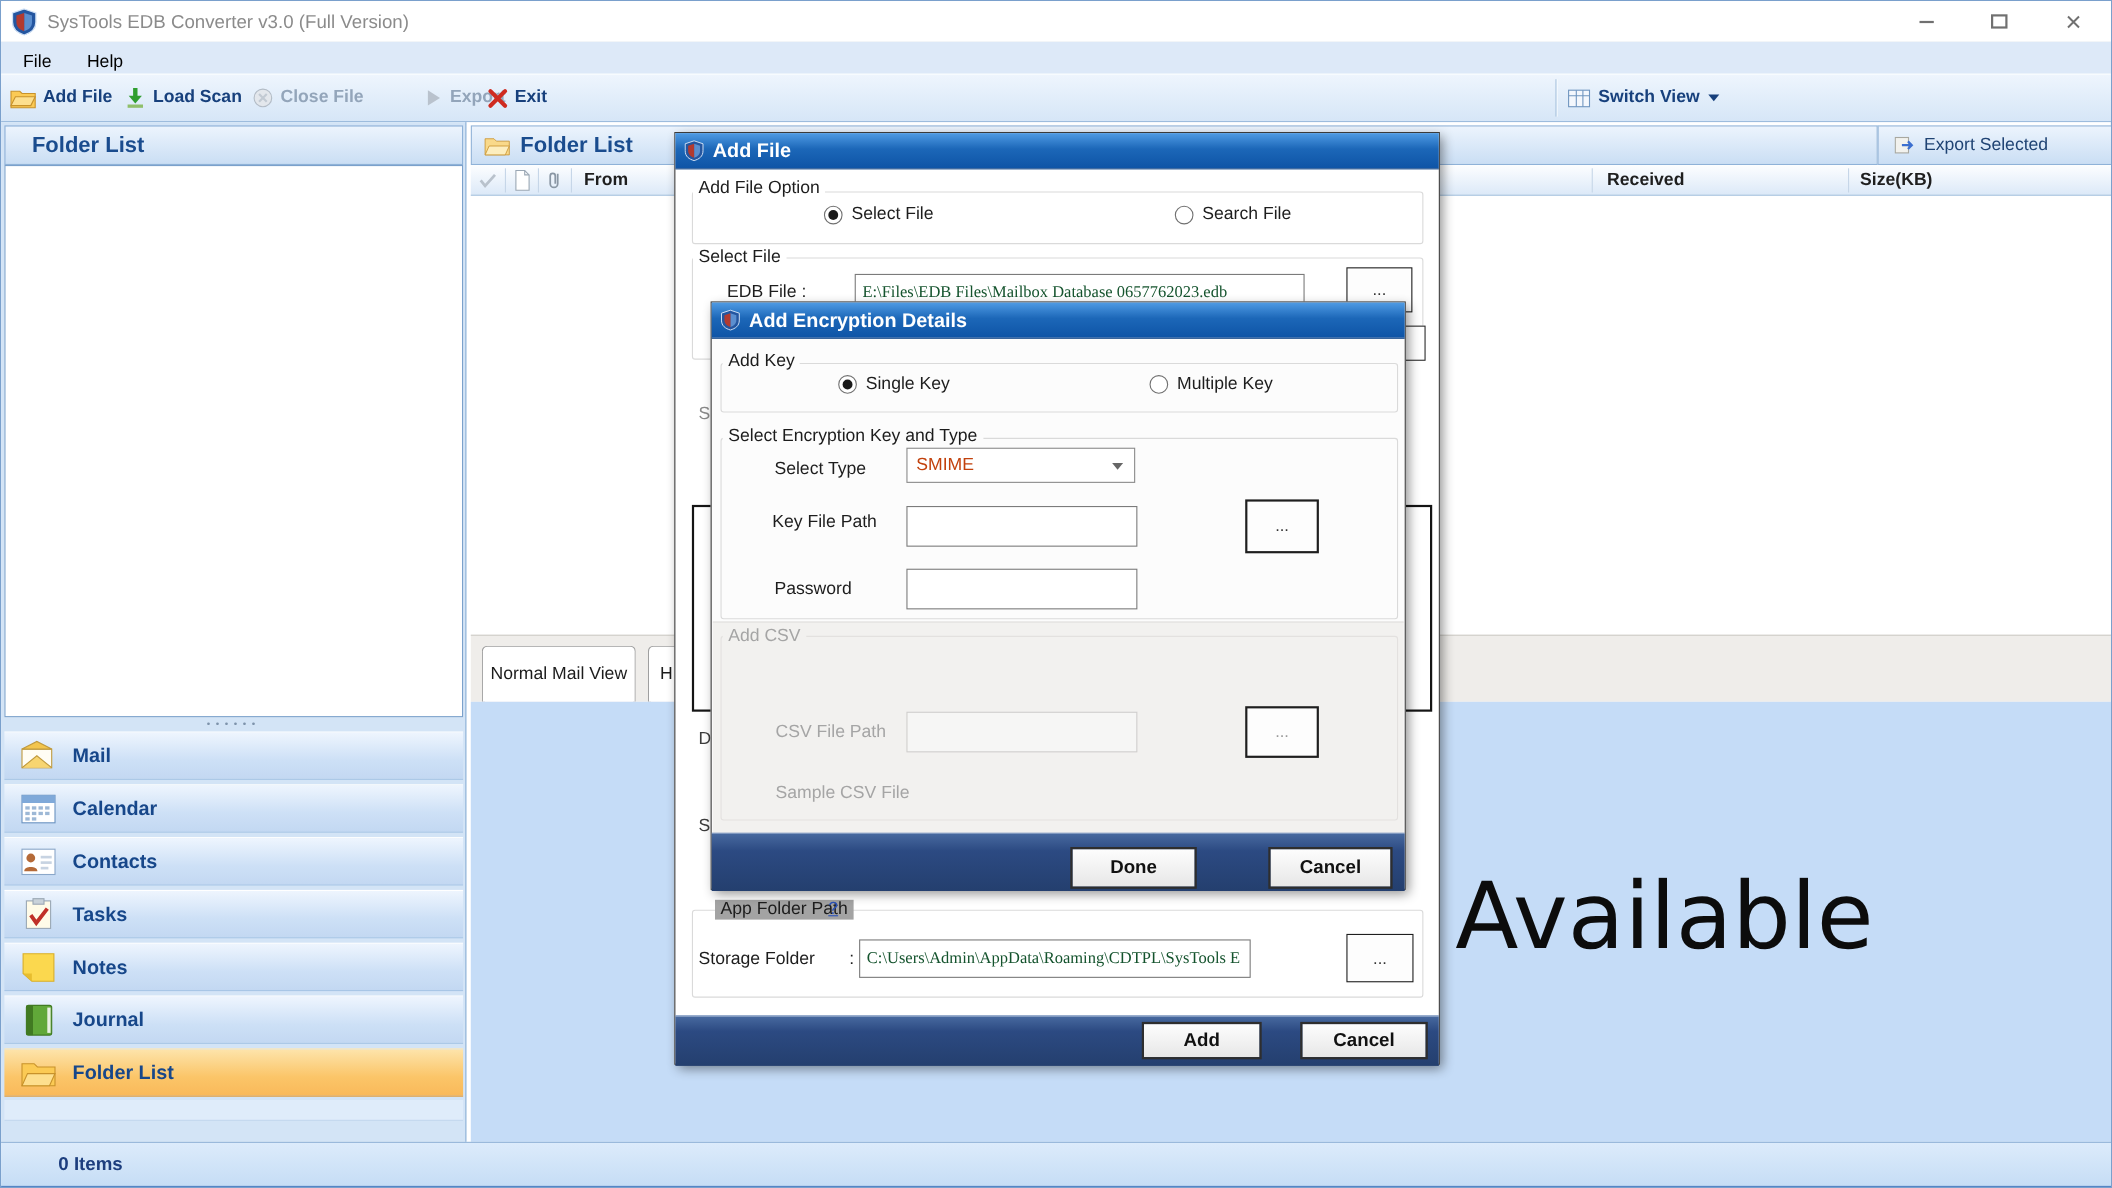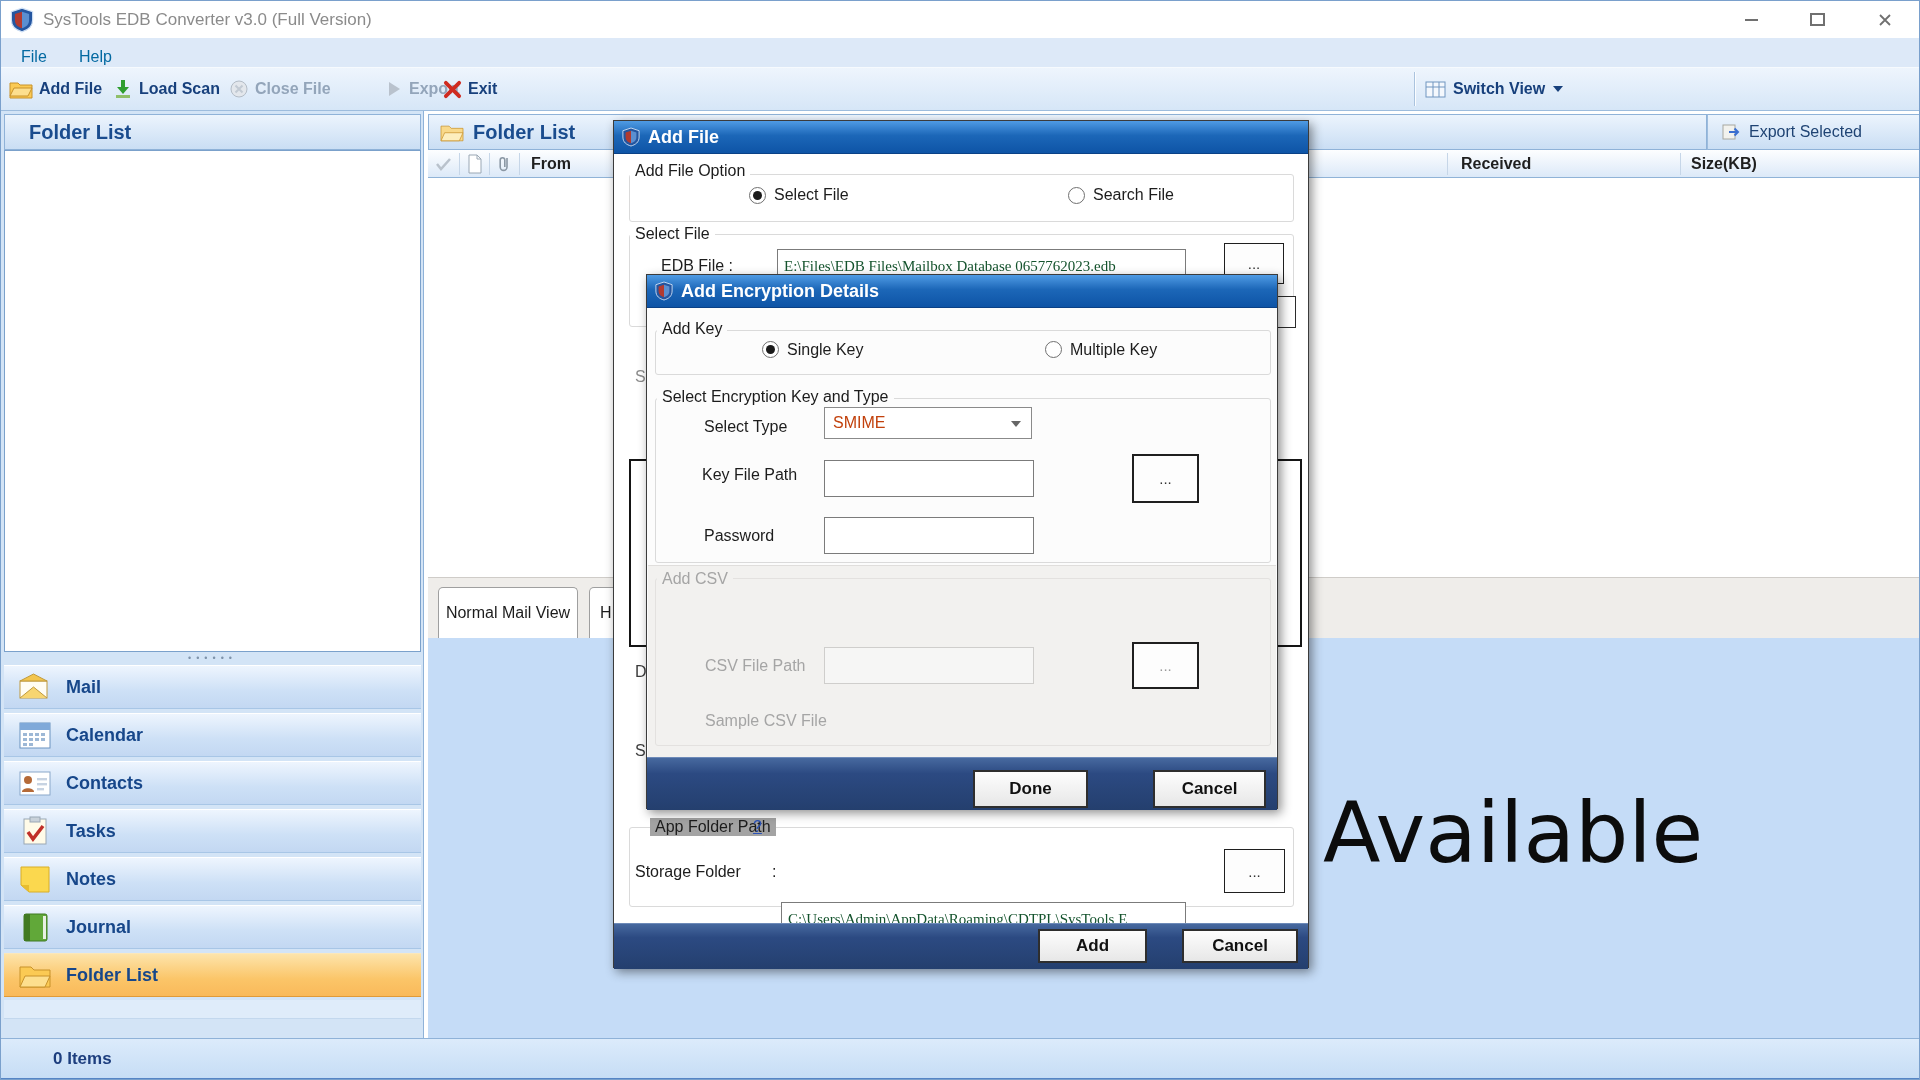--- a/index.html
+++ b/index.html
@@ -8,21 +8,21 @@
   .abs{position:absolute;}
   .nowrap{white-space:nowrap;}
 
   
   .titlebar{position:absolute;left:0;top:0;width:1920px;height:37px;background:#fff;border-bottom:1px solid #d9d9d9;}
   .title-text{position:absolute;left:42px;top:0;line-height:37px;font-size:17px;color:#8b8b8b;}
   .winbtn{position:absolute;top:0;width:56px;height:37px;display:flex;align-items:center;justify-content:center;cursor:pointer;}
   .glyph-min{width:13px;height:0;border-bottom:2px solid #707070;}
   .glyph-max{width:11px;height:9px;border:2px solid #707070;}
   .menubar{position:absolute;left:0;top:37px;width:1920px;height:29px;background:#dde9f8;}
-  .menu-item{position:absolute;top:4px;height:29px;line-height:29px;font-size:16px;color:#0369a1;padding:0 8px;cursor:pointer;}
+  .menu-item{position:absolute;top:4px;height:29px;line-height:29px;font-size:16px;color:#000000;padding:0 8px;cursor:pointer;}
   .toolbar{position:absolute;left:0;top:66px;width:1920px;height:44px;background:linear-gradient(#eef5fd,#d6e6f7);border-bottom:1px solid #9dbcdd;border-top:1px solid #f6fafe;box-sizing:border-box;}
   .tb-item{position:absolute;top:0;height:42px;display:flex;align-items:center;gap:6px;font-size:16px;font-weight:600;color:#17407c;cursor:pointer;}
   .tb-item.dis{color:#93a5ba;cursor:default;}
   .tb-sep{position:absolute;top:4px;height:34px;width:0;border-left:1px solid #aac3de;border-right:1px solid #fbfdff;}
   .caret{width:0;height:0;border-left:5px solid transparent;border-right:5px solid transparent;border-top:6px solid #17407c;margin-left:2px;}
 
   
   .pane-header{background:linear-gradient(#ecf4fd,#cadef4);border:1px solid #8fb2d8;box-sizing:border-box;display:flex;align-items:center;font-weight:700;font-size:20px;color:#1a4c8e;}
   .left-panel{position:absolute;left:0;top:110px;width:423px;height:927px;background:#d3e4f6;border-right:1px solid #8fb2d8;box-sizing:border-box;}
   .tree{position:absolute;left:3px;top:39px;width:417px;height:502px;background:#fff;border:1px solid #7ba1cb;box-sizing:border-box;}
@@ -297,21 +297,21 @@
     <span class="frag" style="left:21px;top:247px;color:#8a8a8a;">S</span>
     <div class="abs" style="left:15px;top:338px;width:673px;height:188px;background:#fff;border:2px solid #151515;box-sizing:border-box;"></div>
     <span class="frag" style="left:21px;top:542px;color:#3c3c3c;">D</span>
     <span class="frag" style="left:21px;top:621px;color:#3c3c3c;">S</span>
 
     <div class="grp" style="left:15px;top:706px;width:665px;height:80px;"></div>
     <span class="glab" style="left:16px;top:697px;background:#a3a3a3;margin-left:20px;">App Folder Path</span>
     <span class="lb" style="left:139px;top:697px;color:#2a52b8;text-decoration:underline;cursor:pointer;">?</span>
     <span class="lb" style="left:21px;top:742px;">Storage Folder</span>
     <span class="lb" style="left:158px;top:742px;">:</span>
-    <input class="tbx" style="left: 167px; top: 733px; width: 405px; height: 35px; margin-top: 48px;" readonly="" value="C:\Users\Admin\AppData\Roaming\CDTPL\SysTools E">
+    <input class="tbx" style="left: 167px; top: 733px; width: 356px; height: 35px;" readonly="" value="C:\Users\Admin\AppData\Roaming\CDTPL\SysTools E">
     <button class="browse" style="left:610px;top:728px;width:61px;height:44px;">...</button>
 
     <div class="dbtnbar" style="top:802px;height:46px;"></div>
     <button class="dbtn" style="left:424px;top:808px;width:109px;height:34px;">Add</button>
     <button class="dbtn" style="left:568px;top:808px;width:116px;height:34px;">Cancel</button>
   </div>
 
   <div class="dlg" style="left:645px;top:273px;width:632px;height:535px;z-index:40;background:#fcfcfc;">
     <div class="dtit">
       <svg width="18" height="20" viewBox="0 0 20 22">

